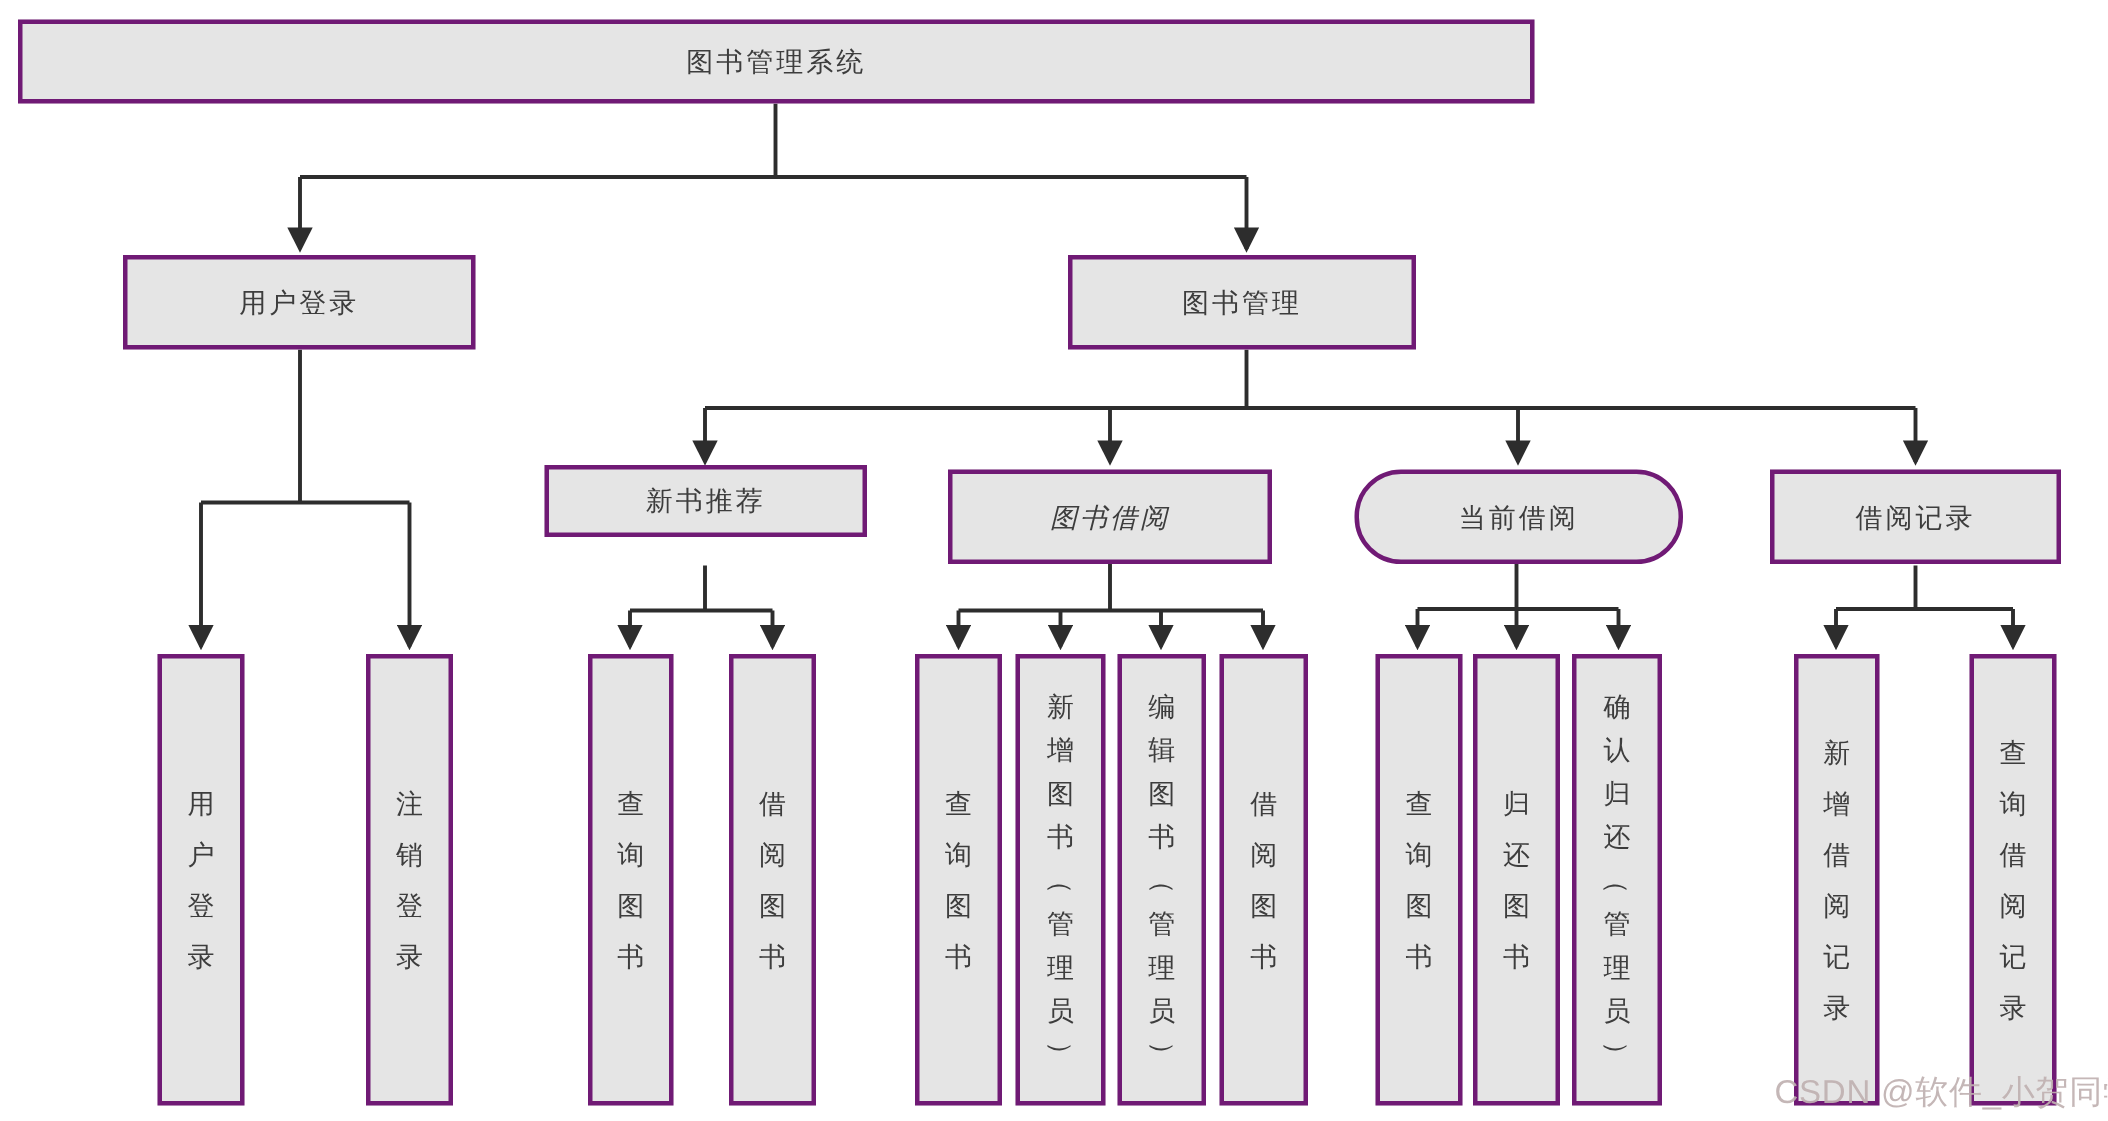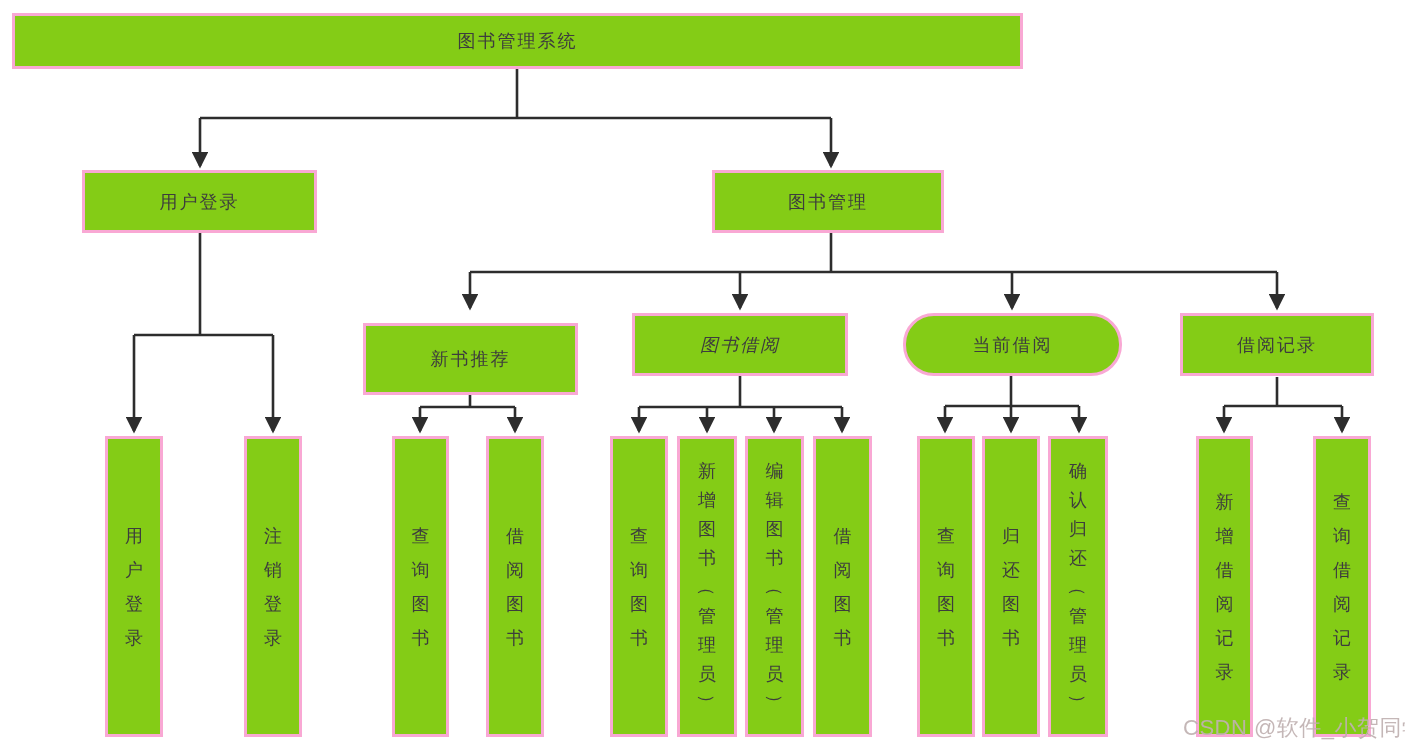--- a/index.html
+++ b/index.html
@@ -2,35 +2,35 @@
 <html><head>
 <meta charset="utf-8">
 <style>
   html,body{margin:0;padding:0;background:#ffffff;}
   .canvas{
     position:relative;width:1405px;height:747px;background:#ffffff;
     font-family:"Liberation Sans","DejaVu Sans",sans-serif;overflow:hidden;
   }
   .wires{position:absolute;left:0;top:0;width:1405px;height:747px;z-index:1;}
   .node{
-    position:absolute;box-sizing:border-box;border:3px solid #f9a8d4;background:#84cc16;
+    position:absolute;box-sizing:border-box;border:3px solid #701a75;background:#e5e5e5;
     display:flex;align-items:center;justify-content:center;
     color:#3d3d3d;z-index:2;
   }
   .h{font-size:18px;letter-spacing:2px;}
   .v{flex-direction:column;font-size:18px;line-height:1;}
   .v span{display:block;}
   .v .rot{transform:rotate(90deg);}
   .gap-lg{gap:16px;}
   .gap-sm{gap:11px;}
   
   .p-root        {left:12px;  top:13px;  width:1011px;height:56px;}
   .p-user-login  {left:82px;  top:170px; width:235px; height:63px;font-family:Liberation Mono, monospace;}
   .p-book-mgmt   {left:712px; top:170px; width:232px; height:63px;text-align:right;}
-  .p-new-rec     {left:363px; top:323px; width:215px; height:72px;}
+  .p-new-rec     {left:363px; top:310px; width:215px; height:48px;}
   .p-book-borrow {left:632px; top:313px; width:216px; height:63px;font-style:italic;}
   .p-cur-borrow  {left:903px; top:313px; width:219px; height:63px;border-radius:31px;}
   .p-borrow-hist {left:1180px;top:313px; width:194px; height:63px;}
   .leaf{top:436px;height:301px;}
   .p-login-user  {left:105px; width:58px;}
   .p-login-logout{left:244px; width:58px;}
   .p-rec-query   {left:392px; width:57px;}
   .p-rec-borrow  {left:486px; width:58px;}
   .p-bor-query   {left:610px; width:58px;}
   .p-bor-add     {left:677px; width:60px;}

